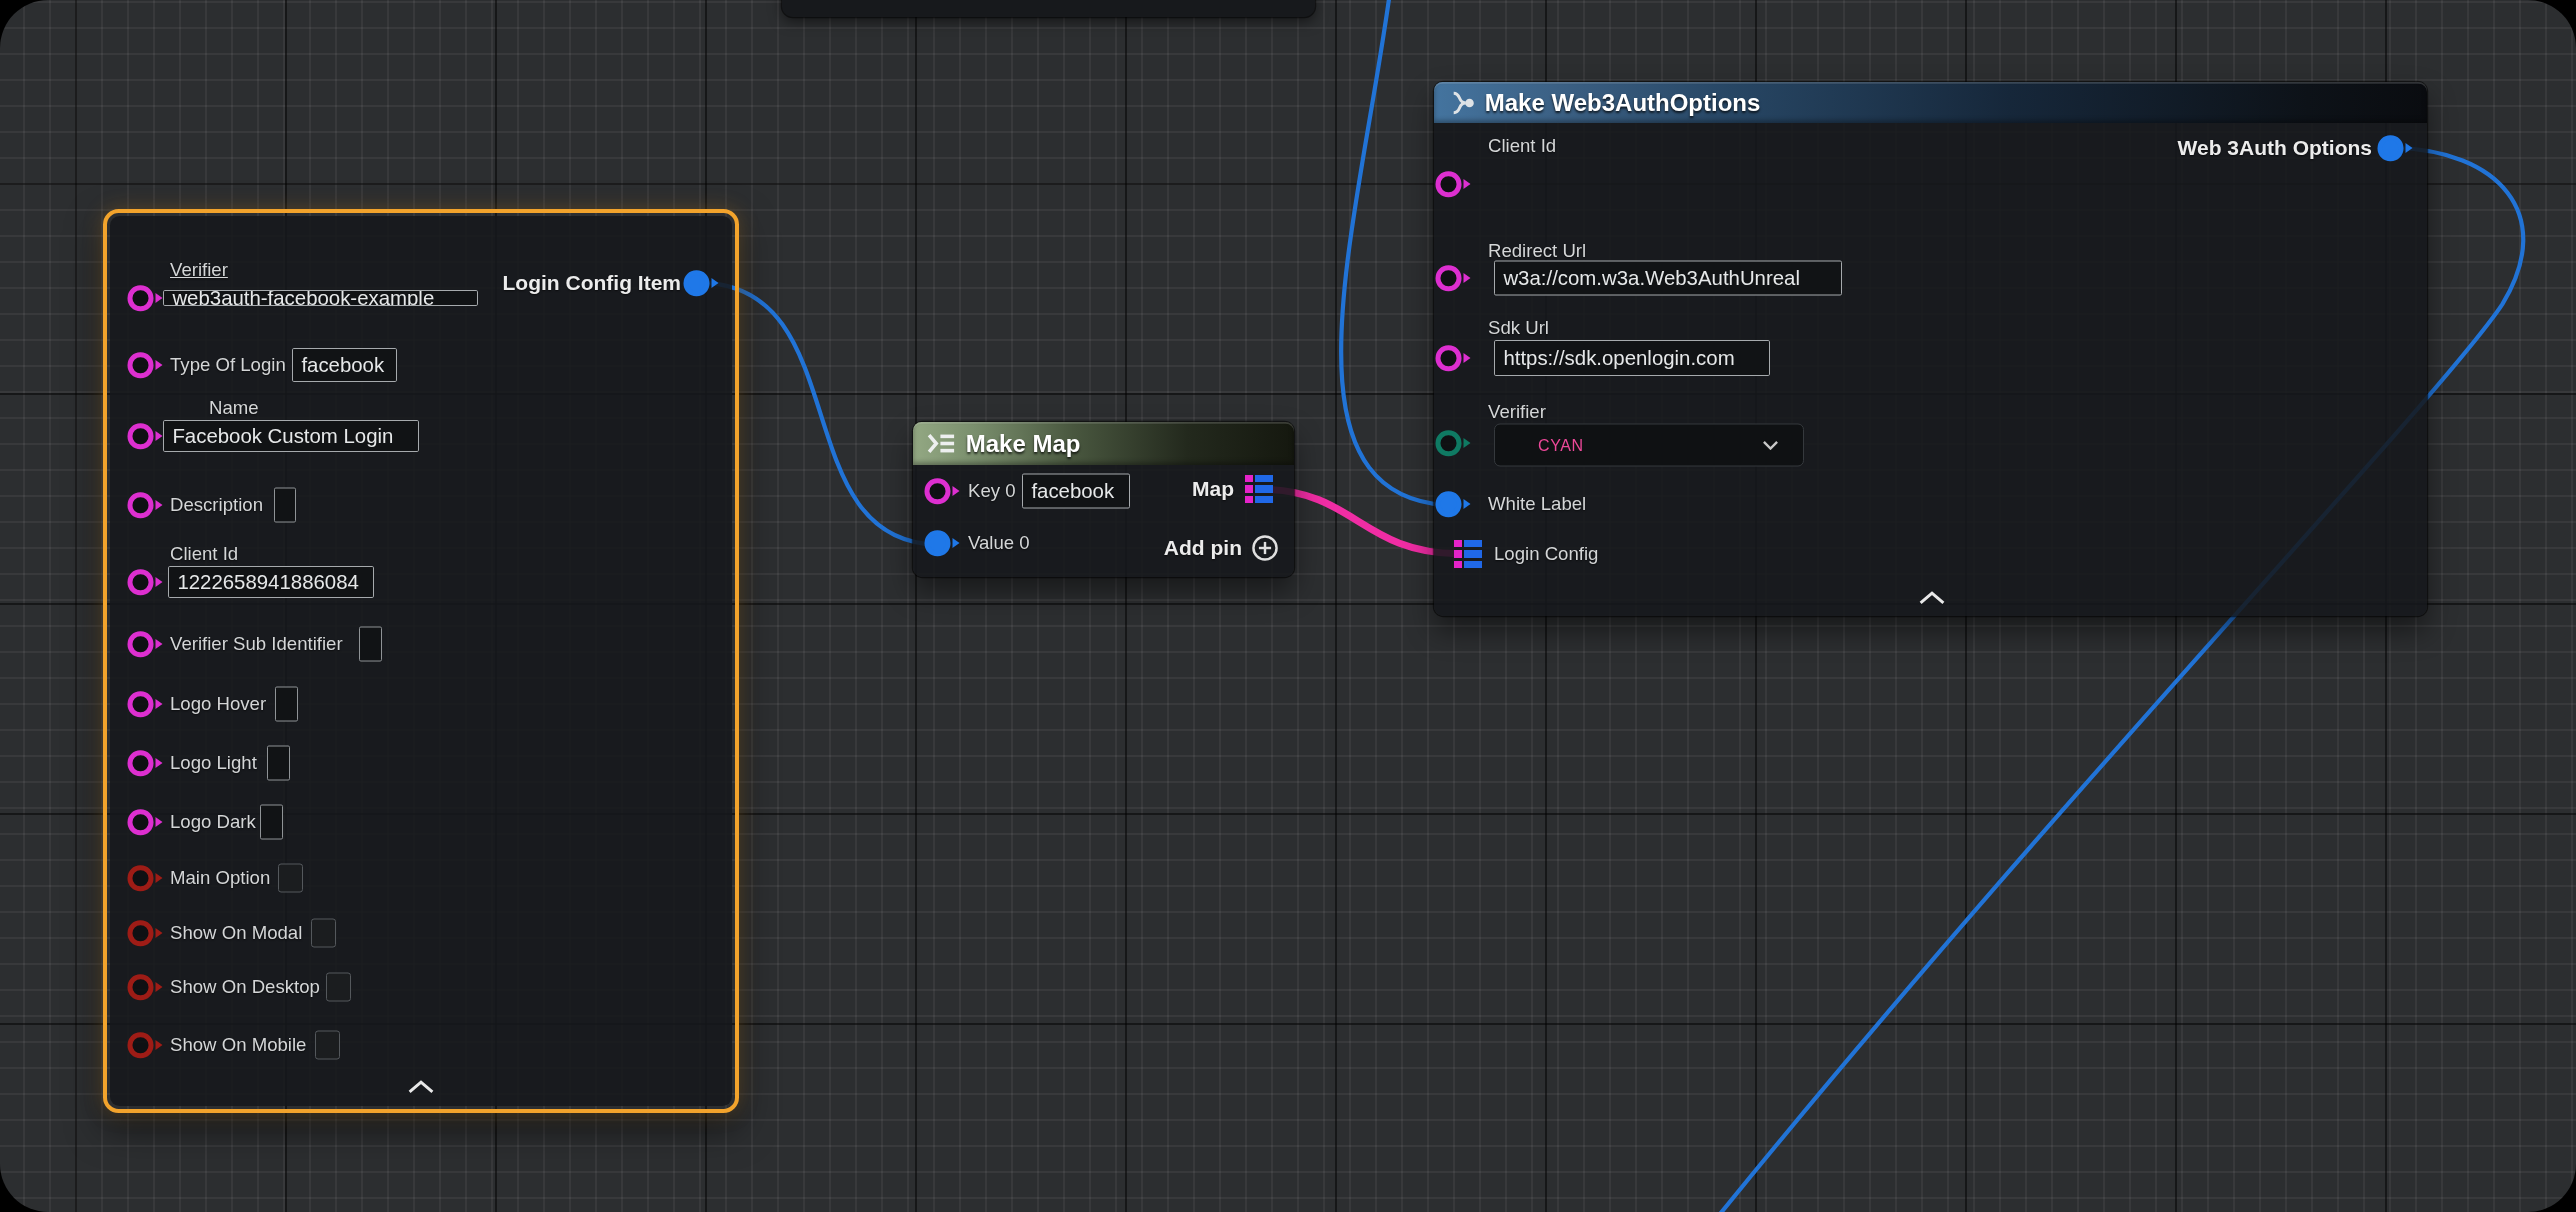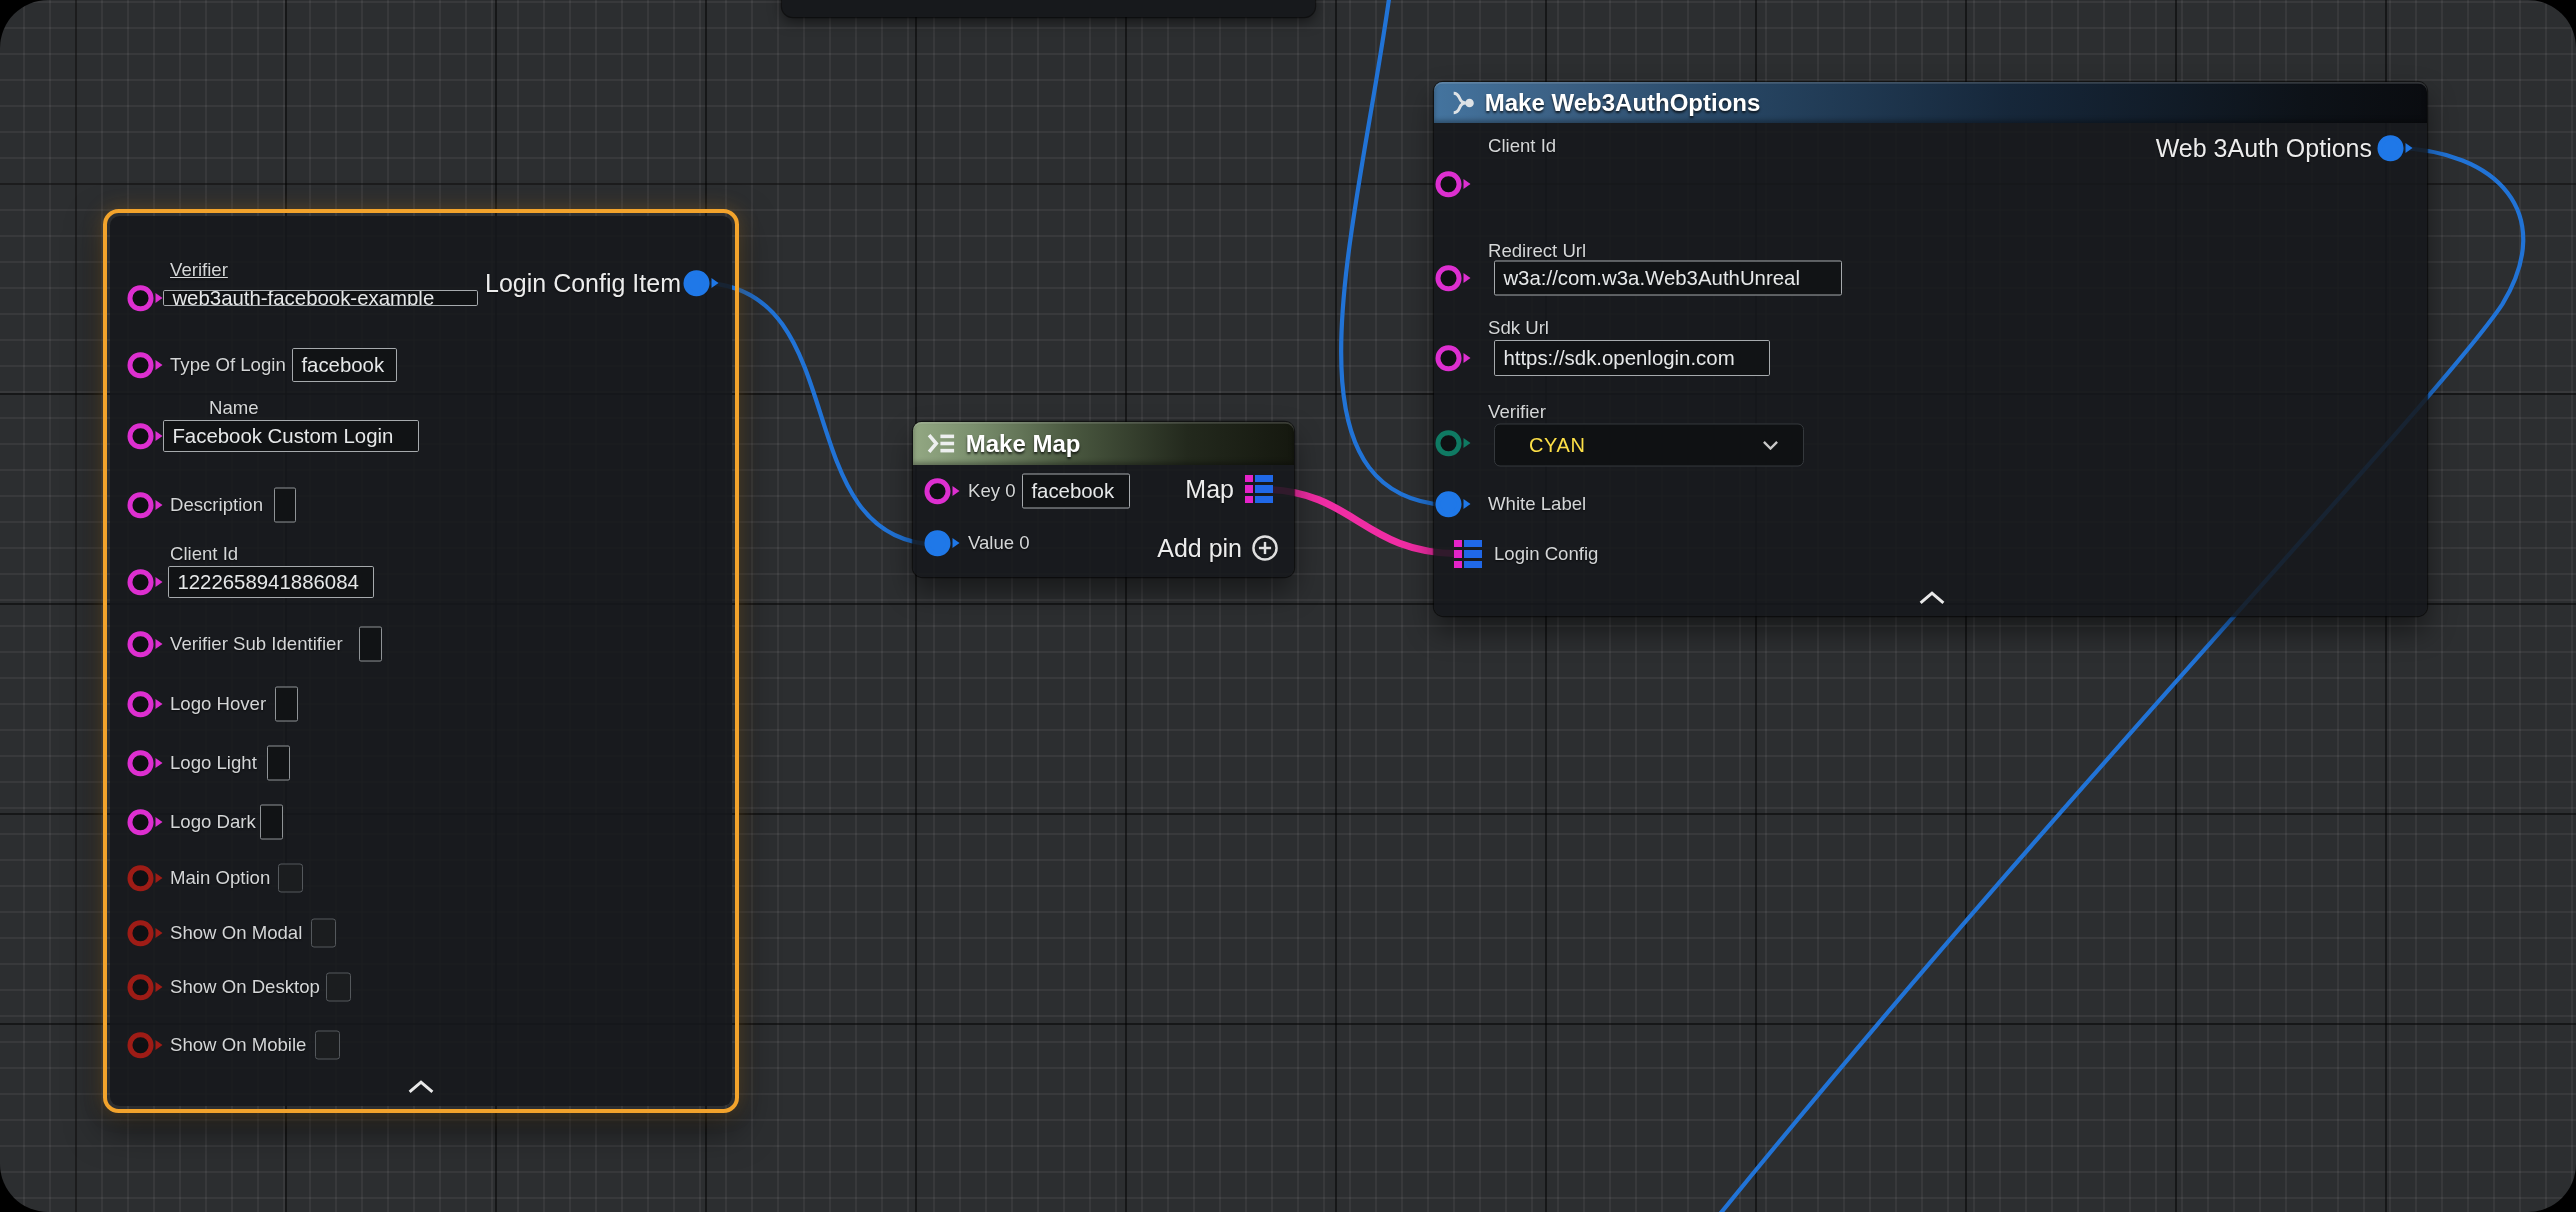--- a/index.html
+++ b/index.html
@@ -29,42 +29,42 @@
 
   .hdr{height:44px;border-radius:8.4px 8.4px 0 0;display:flex;align-items:center;gap:9.6px;
     padding-left:13.2px;overflow:hidden;
     box-shadow:inset 0 1.8px 0 rgba(255,255,255,0.16), inset 0 -2.4px 4.8px rgba(0,0,0,0.35);}
   .hdr.blue{background:linear-gradient(90deg,#44749f 0%,#3c6185 12%,#274664 30%,#16273a 58%,#0d1218 88%,#0a0c10 100%);}
   .hdr.green{background:linear-gradient(90deg,#93a883 0%,#7a8f6d 16%,#49573f 42%,#23291d 72%,#15180f 100%);}
   .hdr .title{color:#fff;font-size:24px;font-weight:bold;text-shadow:0 1.8px 2.4px rgba(0,0,0,0.75);white-space:nowrap;}
 
   .lbl{position:absolute;transform:translateY(-50%);color:#D4D6D7;font-size:18.6px;white-space:nowrap;
     text-shadow:0 1.2px 1.8px rgba(0,0,0,0.6);}
-  .lbl.b{font-weight:normal;color:#ECECEC;font-size:25px;}
+  .lbl.b{font-weight:bold;color:#ECECEC;font-size:21px;}
 
   .pin{position:absolute;width:35px;height:28px;transform:translate(-50%,-50%);}
   .pin .ring{position:absolute;left:1.2px;top:50%;transform:translateY(-50%);width:15.6px;height:15.6px;
     border-radius:50%;border:5.4px solid var(--c);background:rgba(0,0,0,0.35);}
   .pin.solid .ring{background:var(--c);}
   .pin .nub{position:absolute;left:29px;top:50%;transform:translateY(-50%);width:0;height:0;
     border-top:5.4px solid transparent;border-bottom:5.4px solid transparent;border-left:7.2px solid var(--c);}
 
   .field{position:absolute;transform:translateY(-50%);box-sizing:border-box;background:#111315;
     border:1.8px solid #A6AAAD;border-radius:1.8px;color:#E6E8E9;font-size:20.4px;
     display:flex;align-items:center;padding:0 8.4px;white-space:nowrap;overflow:hidden;}
   .field.empty{border-color:#8F9396;}
   .checkbox{position:absolute;transform:translateY(-50%);width:25px;height:29px;box-sizing:border-box;
     background:#1b1d1f;border:1.8px solid #54585c;border-radius:3px;}
   .bigfield{position:absolute;transform:translateY(-50%);box-sizing:border-box;background:#111315;
     border:1.8px solid #A6AAAD;border-radius:1.8px;color:#E6E8E9;font-size:20.4px;padding:4.8px 8.4px 0 8.4px;
     white-space:nowrap;overflow:hidden;}
   .scrollthumb{position:absolute;left:7.2px;top:34px;width:402px;height:12px;border-radius:6px;background:#808487;}
   .dropdown{position:absolute;transform:translateY(-50%);box-sizing:border-box;background:#0f1113;
-    border:1.8px solid #35393d;border-radius:6px;color:#fde047;font-size:20px;letter-spacing:0.6px;
-    display:flex;align-items:center;padding-left:34px;}
+    border:1.8px solid #35393d;border-radius:6px;color:#ec4899;font-size:16px;letter-spacing:0.6px;
+    display:flex;align-items:center;padding-left:43px;}
   .dropdown svg{position:absolute;right:24px;top:50%;transform:translateY(-50%);}
 
   .mappin{position:absolute;transform:translate(-50%,-50%);width:30px;height:28px;
     display:flex;flex-direction:column;justify-content:space-between;}
   .mappin .row{display:flex;gap:2.4px;height:7.2px;}
   .mappin .k{width:7.8px;height:7.2px;background:#E523C9;}
   .mappin .v{width:18px;height:7.2px;background:#2068E8;}
 
   .chev{position:absolute;transform:translate(-50%,-50%);cursor:pointer;}
   .icon{flex:0 0 auto;display:block;}

